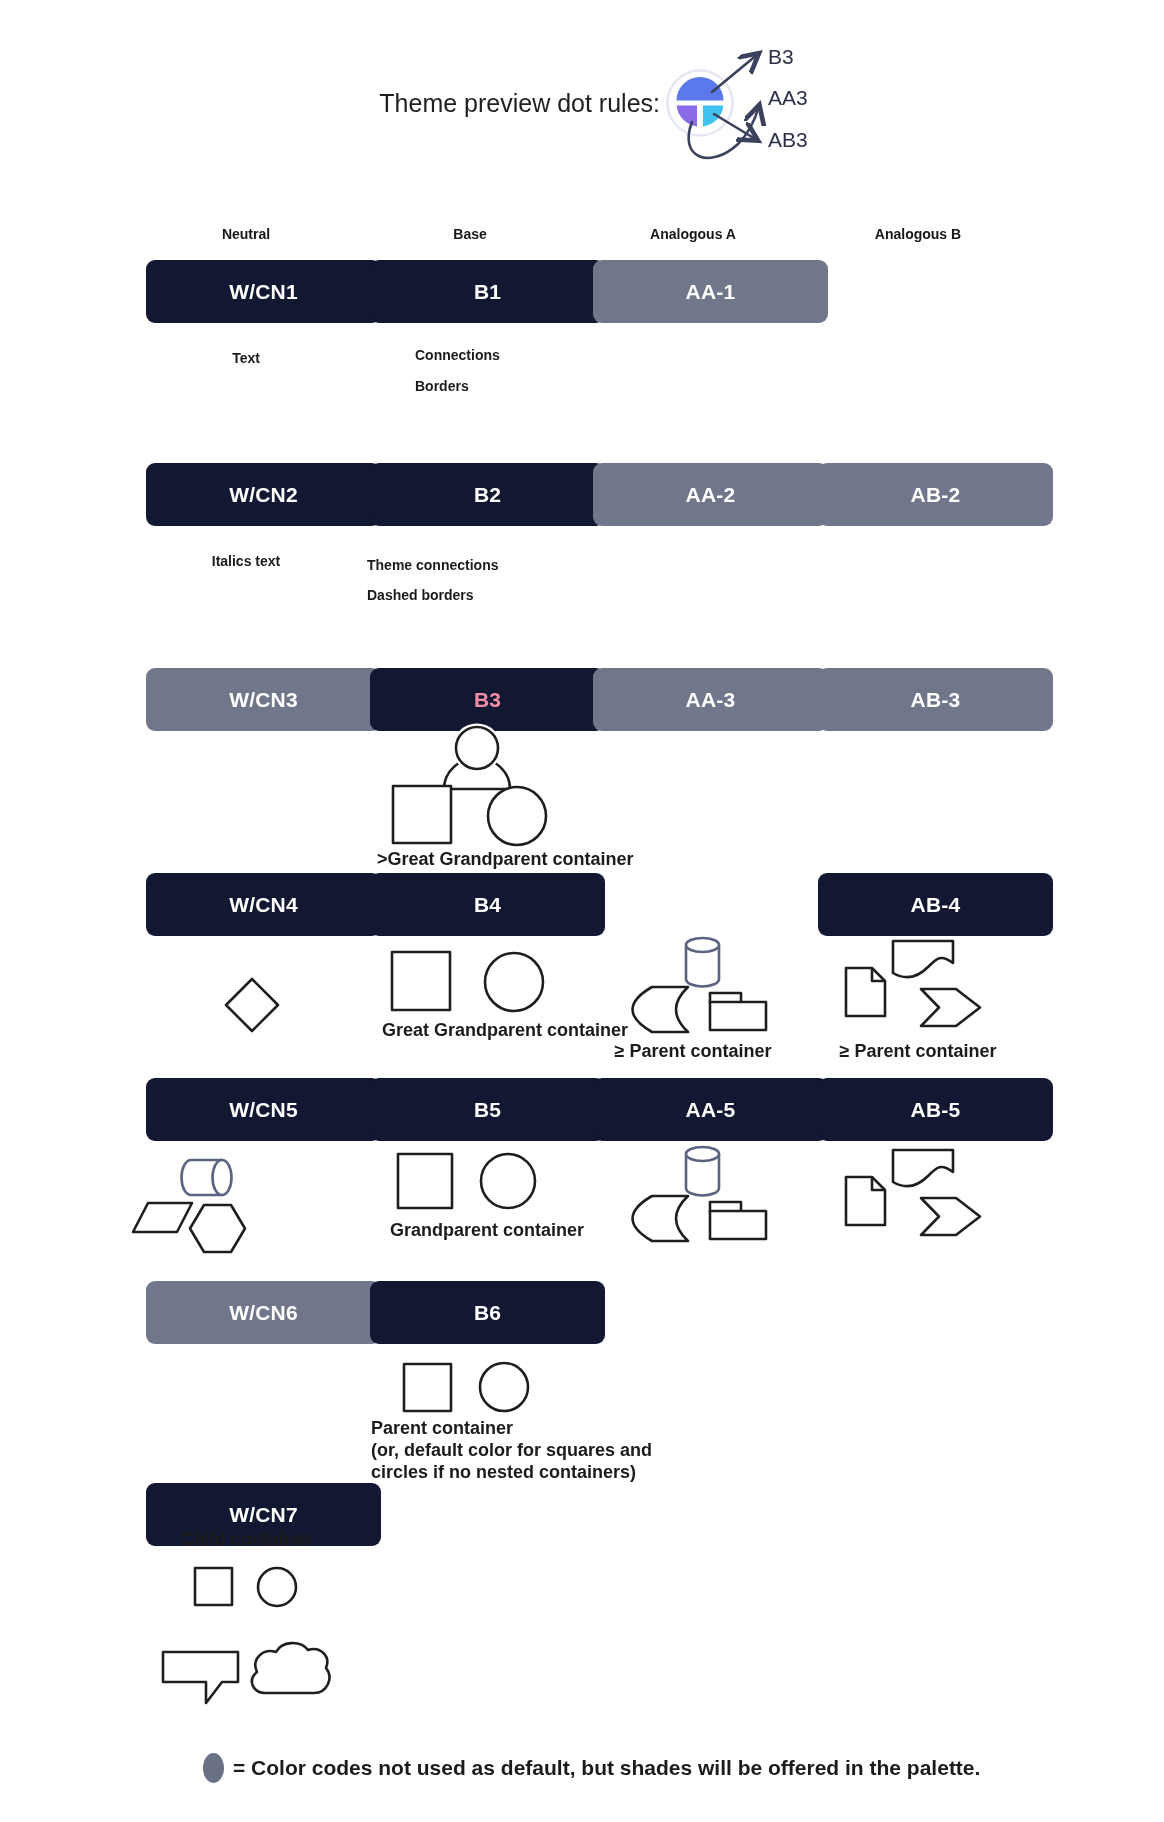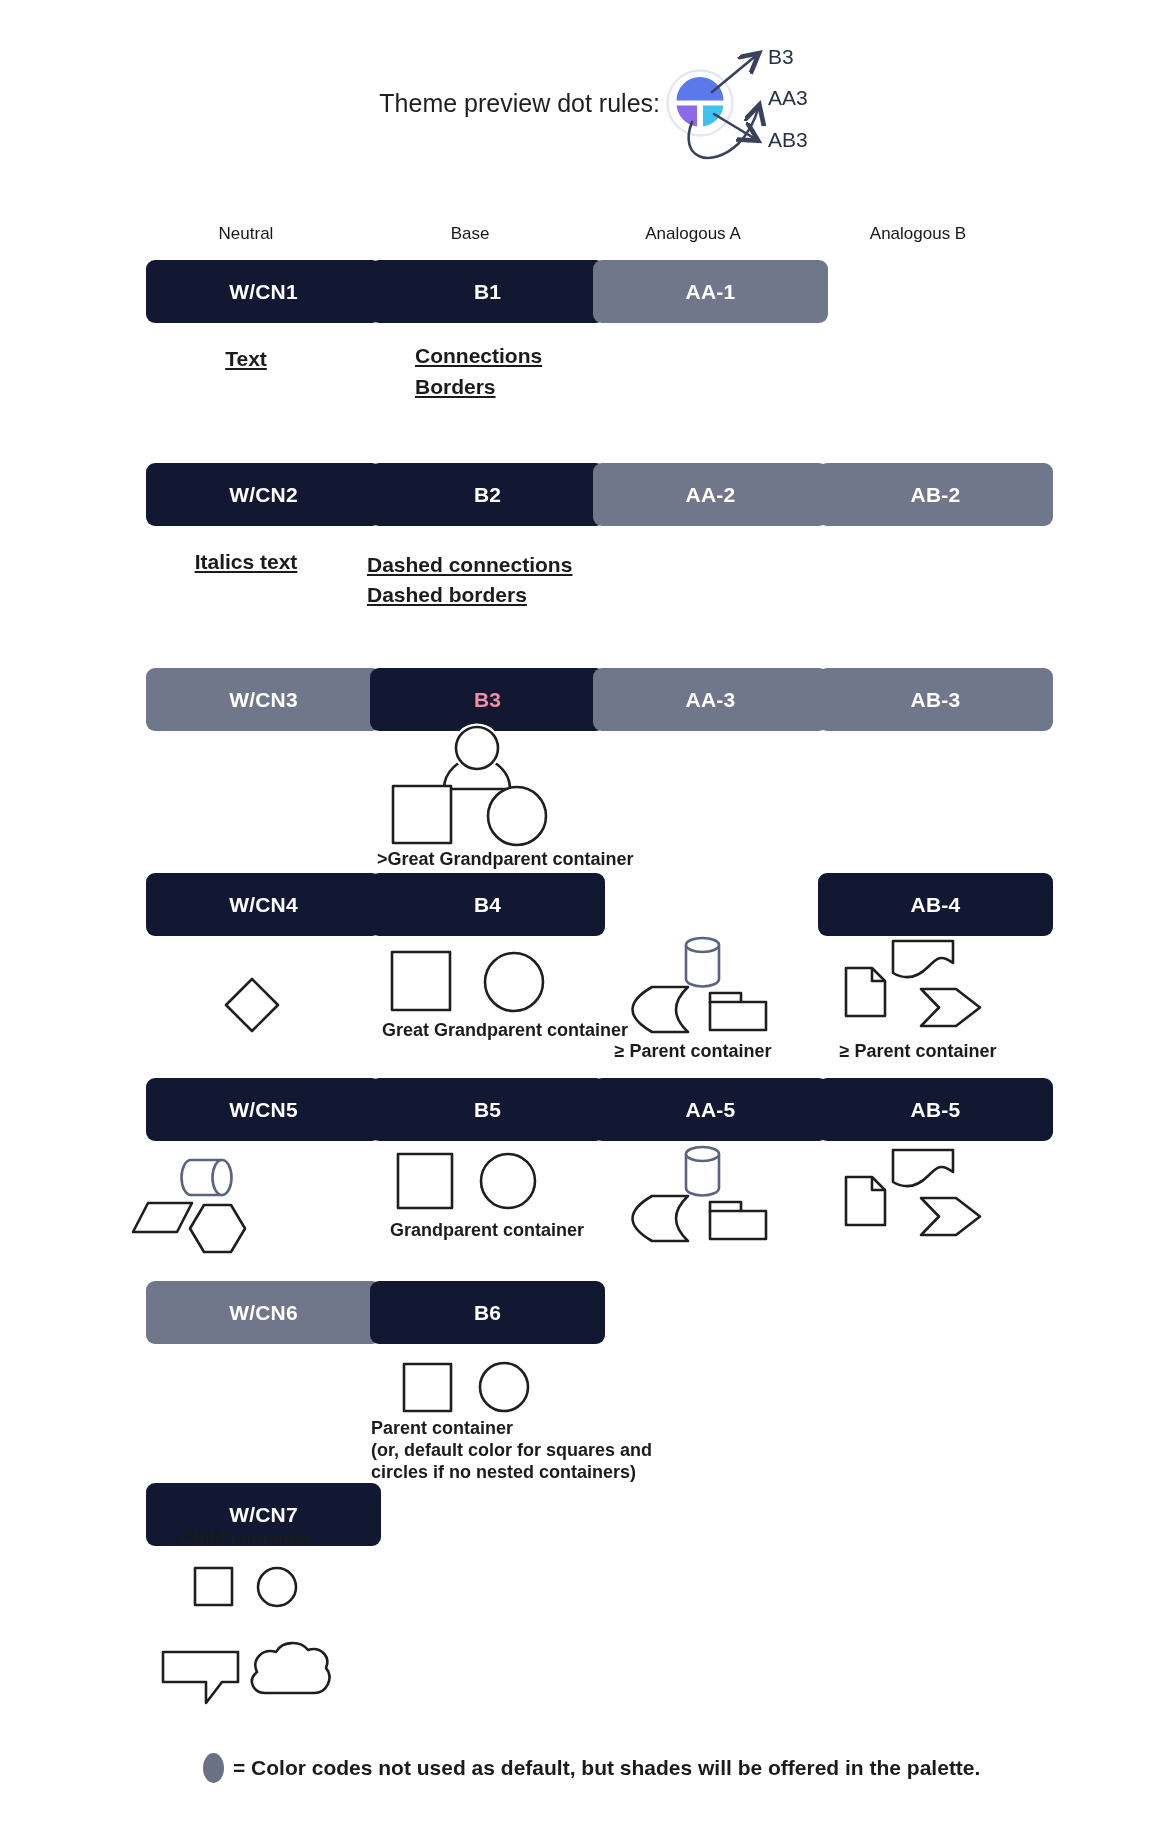--- a/index.html
+++ b/index.html
@@ -7,31 +7,31 @@
     position:relative;width:1164px;height:1822px;background:#fff;
     font-family:"Liberation Sans", sans-serif;color:var(--text,#1c1c1c);
     overflow:hidden;
   }
   .abs{position:absolute;}
   .title{
     left:0;top:88px;width:660px;text-align:right;
     font-size:25px;line-height:30px;color:#1f1f1f;
   }
   .dot-label{left:768px;font-size:21px;line-height:24px;color:#2b3147;}
-  .col-header{top:221px;width:200px;text-align:center;font-size:17px;line-height:26px;font-weight:400;color:#17171a;}
+  .col-header{top:221px;width:200px;text-align:center;font-size:14px;line-height:26px;font-weight:700;color:#17171a;}
   .pill{
     width:235px;height:63px;border-radius:9px;
     display:flex;align-items:center;justify-content:center;
     font-size:21px;font-weight:700;color:#ffffff;letter-spacing:.2px;
   }
   .pill.dark{background:var(--dark-pill,#121831);}
   .pill.gray{background:var(--gray-pill,#71778a);}
   .pill.pink span{color:var(--pink-text,#f28da7);}
   .cap{font-weight:700;color:#1b1b1b;}
-  .cap-lg{font-size:21px;line-height:31px;text-decoration:underline;}
+  .cap-lg{font-size:14px;line-height:31px;}
   .cap-sm{font-size:18px;line-height:22px;}
   .center200{width:200px;text-align:center;}
   svg .shape{fill:#ffffff;stroke:var(--shape-stroke,#1e1e1e);stroke-width:2.6;stroke-linejoin:round;}
   svg .slate{stroke:var(--cylinder-stroke,#5a6380);}
   svg .noline{stroke:none;}
   svg .arrow{fill:none;stroke:var(--arrow-color,#3a415c);stroke-width:2.6;stroke-linecap:round;}
   svg .openline{fill:none;}
 </style>
 </head>
 <body>
@@ -71,21 +71,21 @@
       <span>B2</span>
     </div>
   <div class="abs pill gray" style="left:593px;top:463px">
       <span>AA-2</span>
     </div>
   <div class="abs pill gray" style="left:818px;top:463px">
       <span>AB-2</span>
     </div>
   <div class="abs cap cap-lg center200" style="left:146px;top:546px">Italics text</div>
   <div class="abs cap cap-lg" style="left:367px;top:550px;line-height:30px">
-    <span style="display:block">Dashed connections</span>
+    <span style="display:block">Theme connections</span>
     <span style="display:block">Dashed borders</span>
   </div>
 
   <div class="abs pill gray" style="left:146px;top:668px">
       <span>W/CN3</span>
     </div>
   <div class="abs pill dark pink" style="left:370px;top:668px">
       <span>B3</span>
     </div>
   <div class="abs pill gray" style="left:593px;top:668px">

